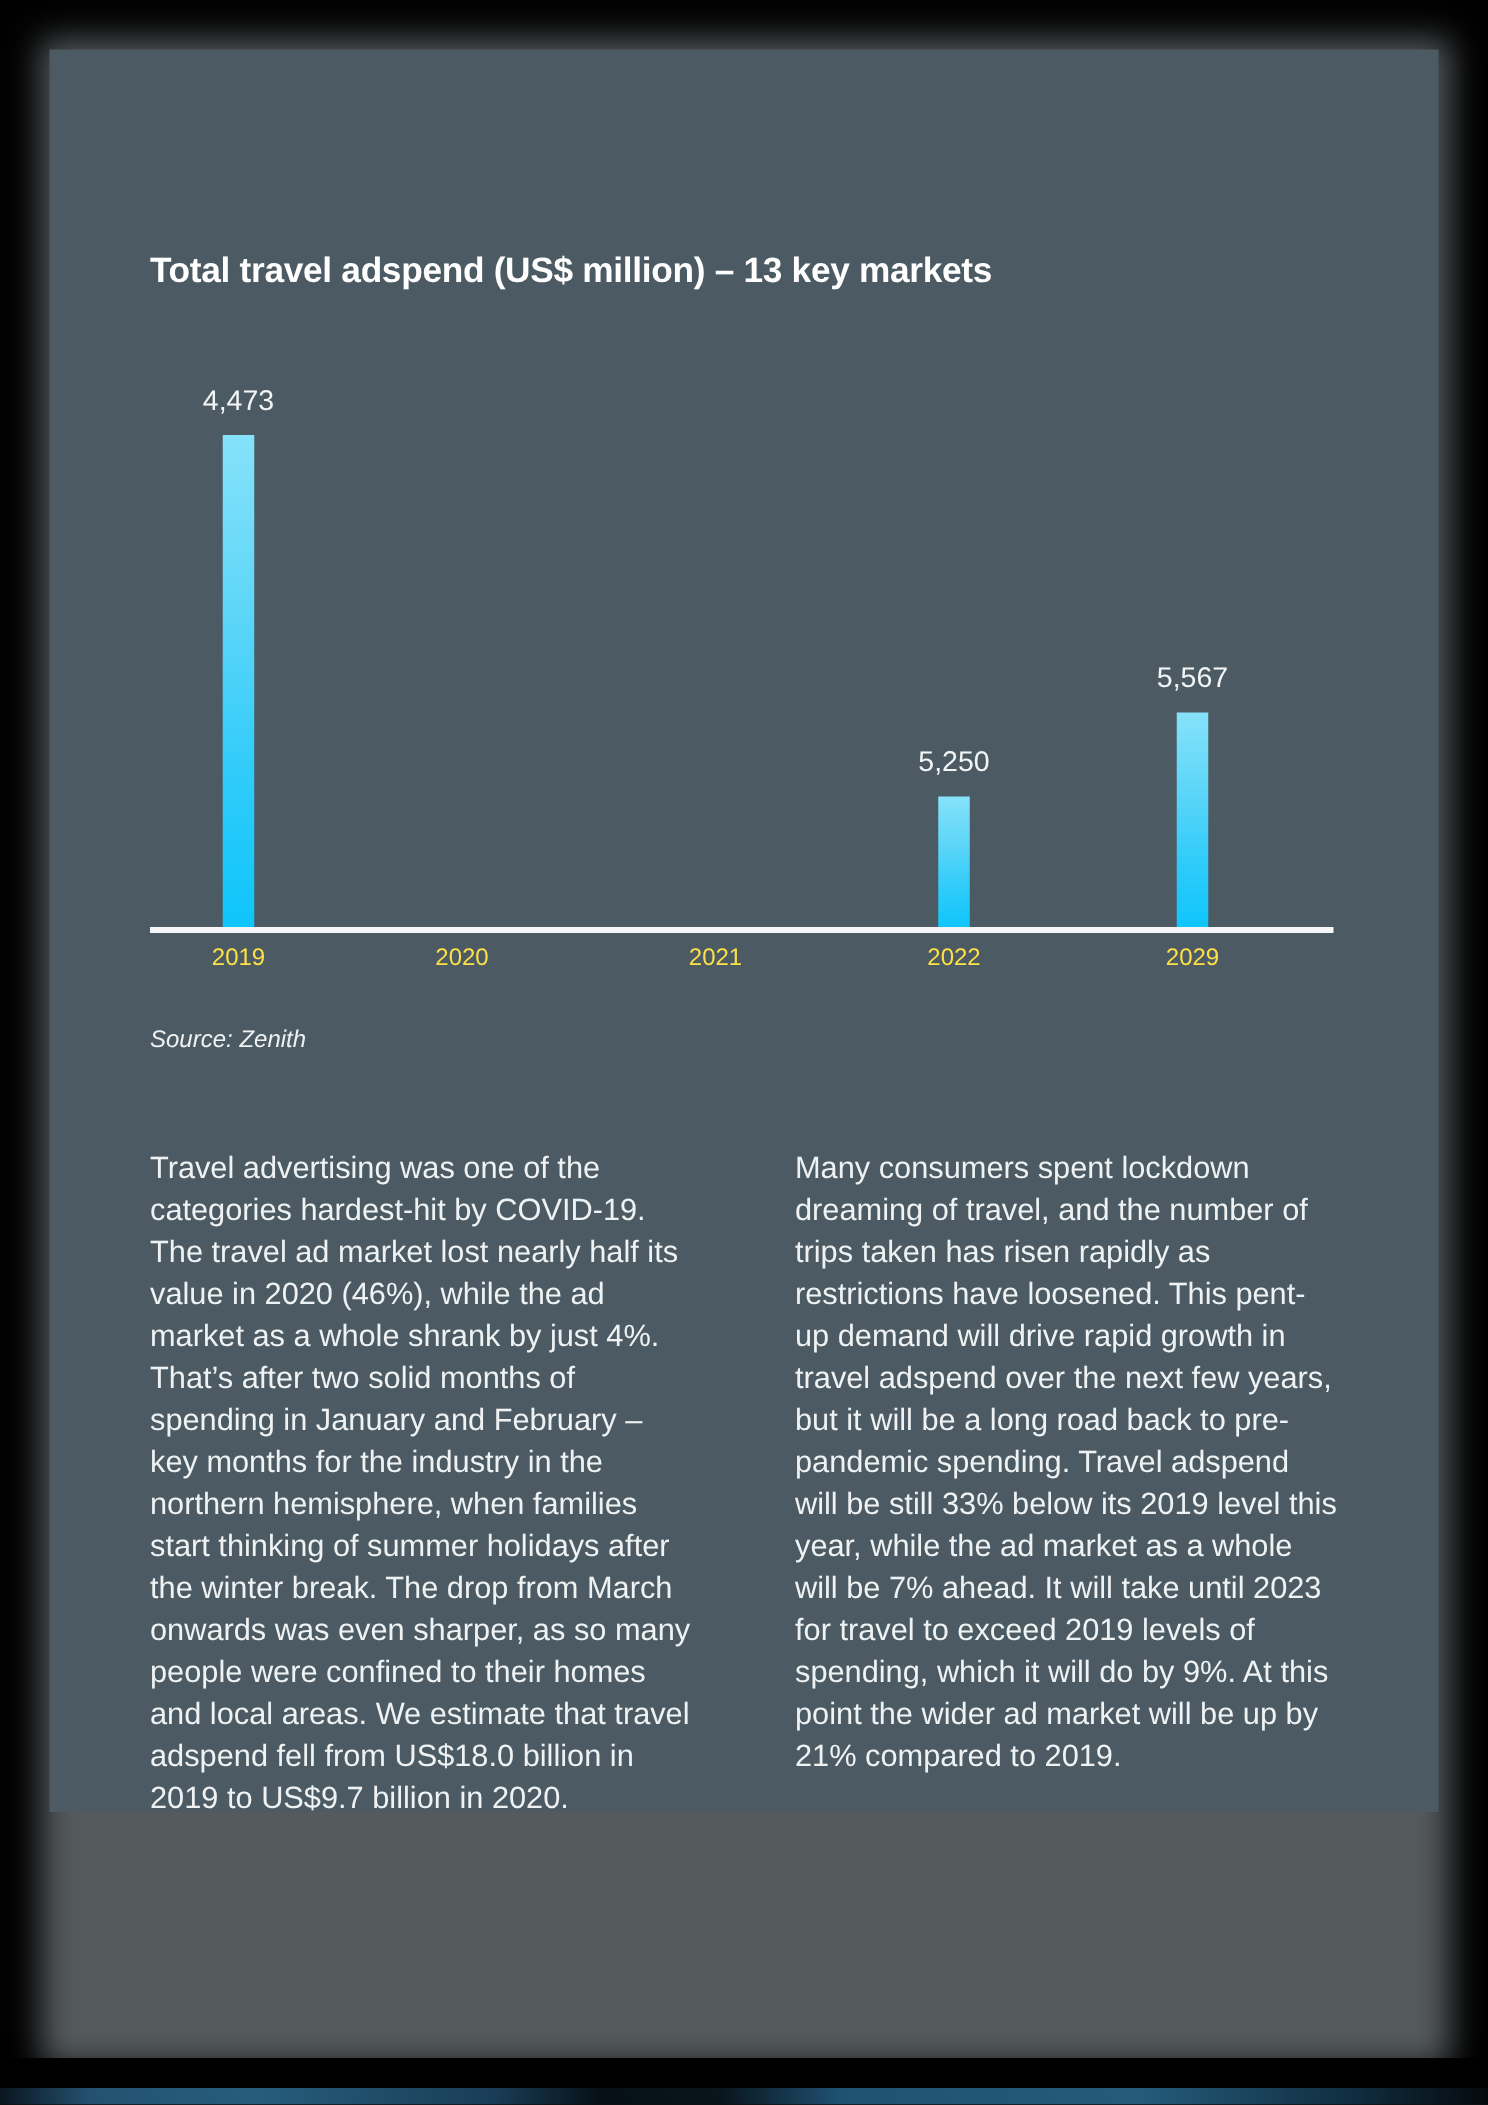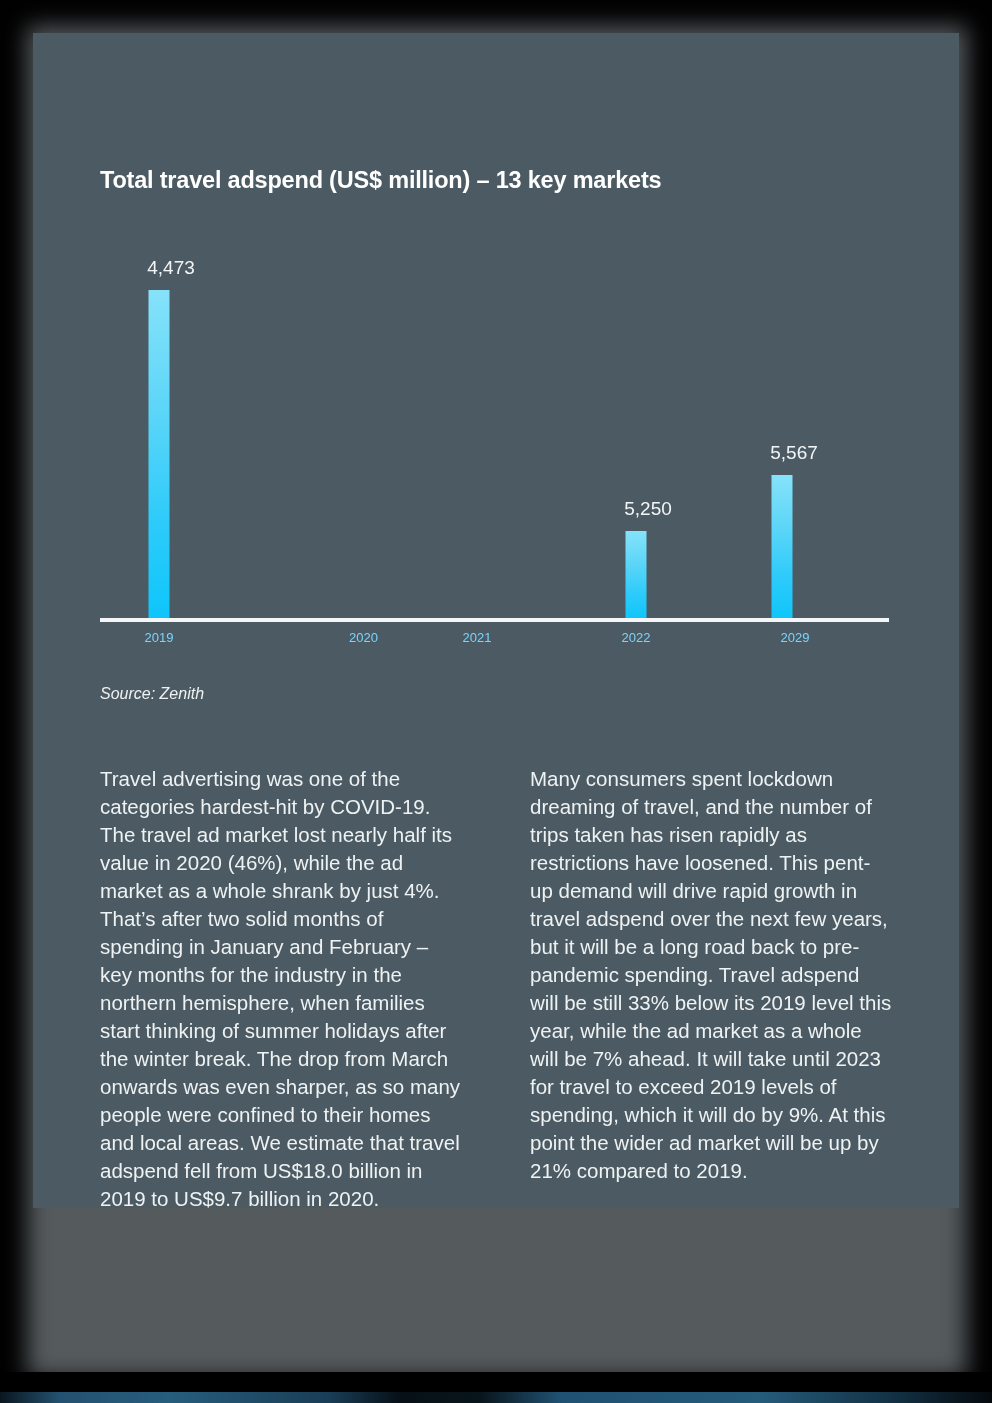--- a/index.html
+++ b/index.html
@@ -114,39 +114,38 @@
     background: linear-gradient(180deg, #86e2fa 0%, #5ed6f8 35%, #2ecbfa 70%, #0ec5fb 100%);
   }
 
   .bar-value {
     position: absolute;
     left: 50%;
     transform: translateX(-50%);
     font-size: 19px;
     color: #f2f5f6;
     white-space: nowrap;
-    margin-left: 12px;
   }
 
   #axis-line {
     position: absolute;
     left: 0;
     top: 405px;
     width: 789px;
     height: 4px;
     background: #f4f6f7;
   }
 
   .tick-label {
     position: absolute;
     top: 417px;
     width: 120px;
     text-align: center;
-    font-size: 13px;
-    color: #7dd3fc;
+    font-size: 16px;
+    color: #fde047;
   }
 
   #source-note {
     position: absolute;
     left: 67px;
     top: 652px;
     font-size: 16px;
     font-style: italic;
     color: #eef1f2;
   }
@@ -188,29 +187,29 @@
       <div id="plot">
 
       <div class="bar-slot" style="left: -1px;">
             <div class="bar" style="height: 330px;"></div>
             <div class="bar-value" style="bottom: 341px;">4,473</div>
           </div>
           <div class="bar-slot" style="left: 476px;">
             <div class="bar" style="height: 89px;"></div>
             <div class="bar-value" style="bottom: 100px;">5,250</div>
           </div>
-          <div class="bar-slot" style="left: 622px;">
+          <div class="bar-slot" style="left: 635px;">
             <div class="bar" style="height: 145px;"></div>
             <div class="bar-value" style="bottom: 156px;">5,567</div>
           </div>
         </div>
       <div id="axis-line"></div>
 
     <div class="tick-label" style="left: -1px;">2019</div>
-        <div class="tick-label" style="left: 158px; text-align: right;">2020</div>
+        <div class="tick-label" style="left: 148px;">2020</div>
         <div class="tick-label" style="left: 317px;">2021</div>
         <div class="tick-label" style="left: 476px;">2022</div>
         <div class="tick-label" style="left: 635px;">2029</div>
       </div>
 
     <div id="source-note">Source: Zenith</div>
 
     <div class="body-col" id="col-left">Travel advertising was one of the categories hardest-hit by COVID-19. The travel ad market lost nearly half its value in 2020 (46%), while the ad market as a whole shrank by just 4%. That’s after two solid months of spending in January and February – key months for the industry in the northern hemisphere, when families start thinking of summer holidays after the winter break. The drop from March onwards was even sharper, as so many people were confined to their homes and local areas. We estimate that travel adspend fell from US$18.0 billion in 2019 to US$9.7 billion in 2020.</div>
 
     <div class="body-col" id="col-right">Many consumers spent lockdown dreaming of travel, and the number of trips taken has risen rapidly as restrictions have loosened. This pent-up demand will drive rapid growth in travel adspend over the next few years, but it will be a long road back to pre-pandemic spending. Travel adspend will be still 33% below its 2019 level this year, while the ad market as a whole will be 7% ahead. It will take until 2023 for travel to exceed 2019 levels of spending, which it will do by 9%. At this point the wider ad market will be up by 21% compared to 2019.</div>

